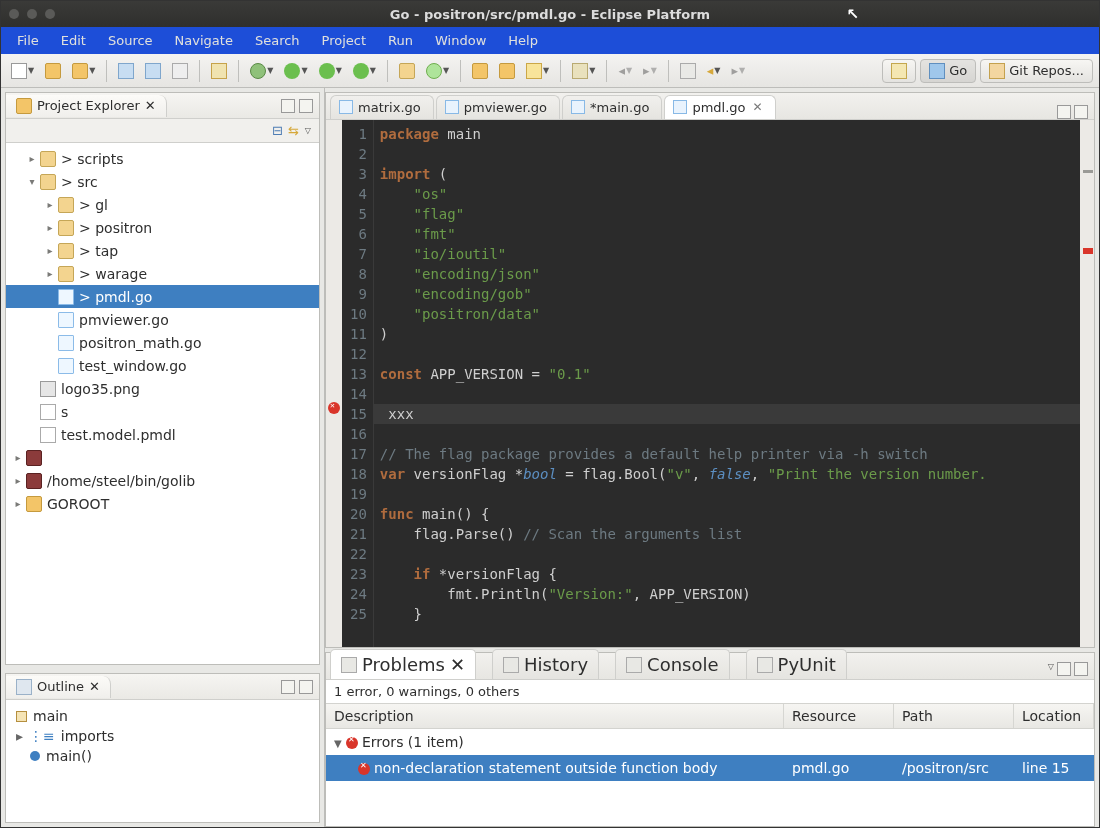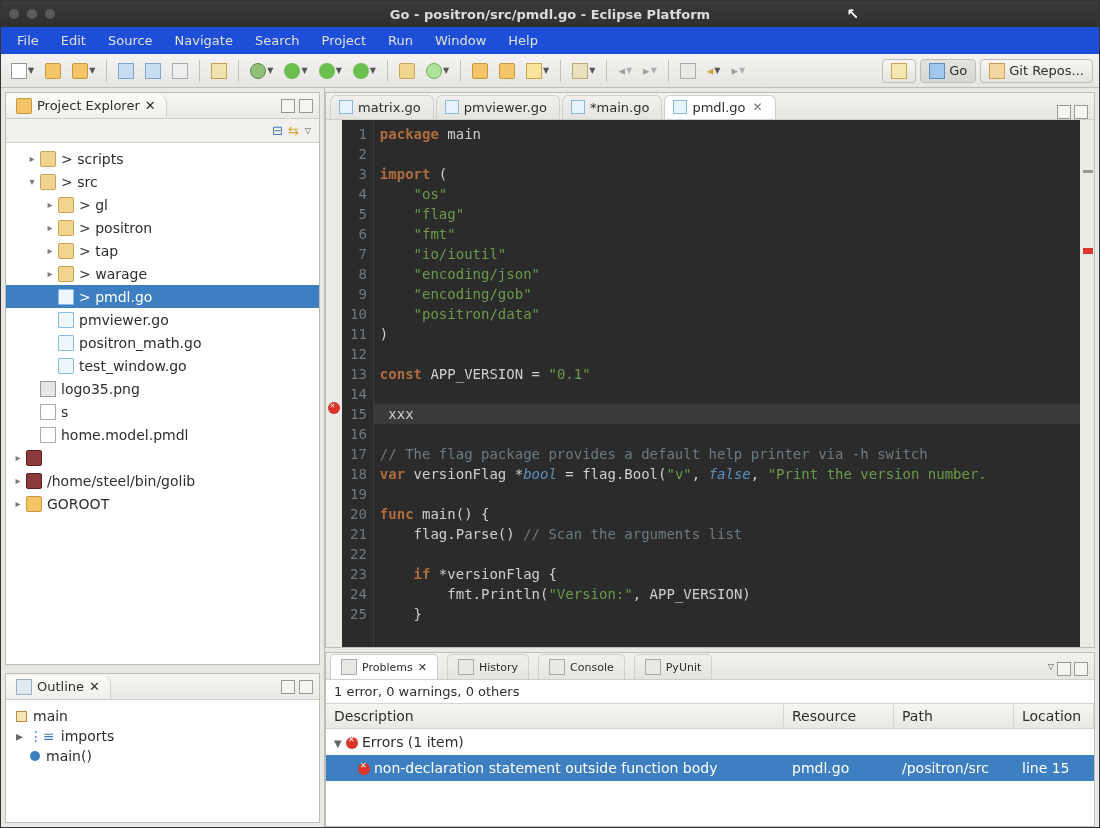--- a/index.html
+++ b/index.html
@@ -58,21 +58,21 @@
 .gutter-marks .err::after{content:"✕";color:#fff;font-size:8px;position:absolute;left:2px;top:-1px;}
 .linenos { background:#2b2b2b; color:#6d7a82; padding:4px 6px 4px 8px; text-align:right; line-height:20px; border-right:1px solid #3a3a3a;}
 .codelines { padding:4px 6px; line-height:20px; white-space:pre; color:#cfcfcf; flex:1; }
 .ln-hl { background:#3a3a3a; display:block; margin:0 -6px; padding:0 6px;}
 .kw { color:#b06c3e; font-weight:bold; } .str { color:#6b9b4a; } .cmt { color:#6d7a82; } .typ { color:#5c8fc2; font-style:italic;} .lit { color:#5c8fc2; font-style:italic;}
 .overview { width:14px; background:#eceae6; position:relative;}
 .overview .mark-err{position:absolute; right:1px; width:10px; height:6px; background:#d9352a; top:128px;}
 .overview .mark-line{position:absolute; right:1px; width:10px; height:3px; background:#9a9a96; top:50px;}
 .bottom-area { height:175px; display:flex; flex-direction:column; border:1px solid #bdbdb9; margin:4px 4px 0 0;}
 .bottom-tabs { height:27px; display:flex; align-items:flex-end; background:linear-gradient(#f2f1ee,#e7e6e2); border-bottom:1px solid #cfcfcc; padding-left:4px;}
-.btab { padding:4px 10px; font-size:11px; display:flex; align-items:center; gap:5px; border:1px solid #cfcfcc; border-bottom:none; background:linear-gradient(#f1f0ed,#e5e4e0); margin-right:9px; border-top-left-radius:5px; border-top-right-radius:5px;}
+.btab { padding:4px 10px; font-size:18px; display:flex; align-items:center; gap:5px; border:1px solid #cfcfcc; border-bottom:none; background:linear-gradient(#f1f0ed,#e5e4e0); margin-right:16px; border-top-left-radius:5px; border-top-right-radius:5px;}
 .btab.active { background:#fff; }
 .bottom-tabs .spacer{flex:1;}
 .problems-body{flex:1; display:flex; flex-direction:column; background:#fff;}
 .summary-line{padding:4px 8px; font-size:13px;}
 .ptable{flex:1; display:flex; flex-direction:column; font-size:14px;}
 .ptable-head{display:flex; background:linear-gradient(#f6f5f2,#e8e7e3); border-top:1px solid #d3d3cf; border-bottom:1px solid #d3d3cf;}
 .ptable-head div{padding:4px 8px; border-right:1px solid #d6d6d2;}
 .c-desc{flex:1;} .c-res{width:110px;} .c-path{width:120px;} .c-loc{width:80px;}
 .ptable-row{display:flex; align-items:center; padding:3px 0;}
 .ptable-row>div{padding:2px 8px;}
@@ -286,21 +286,21 @@
               <span>logo35.png</span>
             </div>
             <div class="tree-row d1">
               <span class="tw"></span>
               <span class="ic ic-text"></span>
               <span>s</span>
             </div>
             <div class="tree-row d1">
               <span class="tw"></span>
               <span class="ic ic-text"></span>
-              <span>home.model.pmdl</span>
+              <span>test.model.pmdl</span>
             </div>
             <div class="tree-row d0">
               <span class="tw">▸</span>
               <span class="ic ic-maroon"></span>
             </div>
             <div class="tree-row d0">
               <span class="tw">▸</span>
               <span class="ic ic-maroon"></span>
               <span>/home/steel/bin/golib</span>
             </div>

